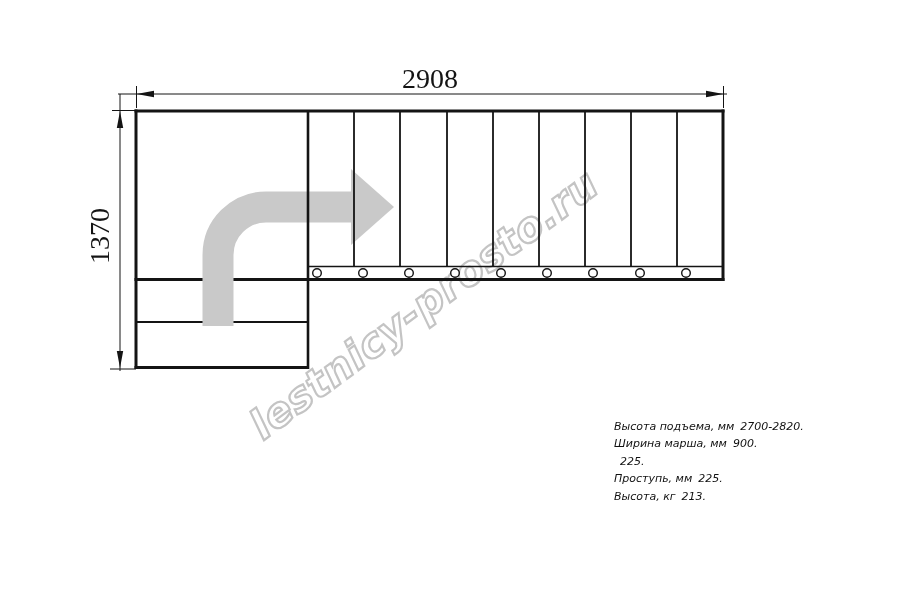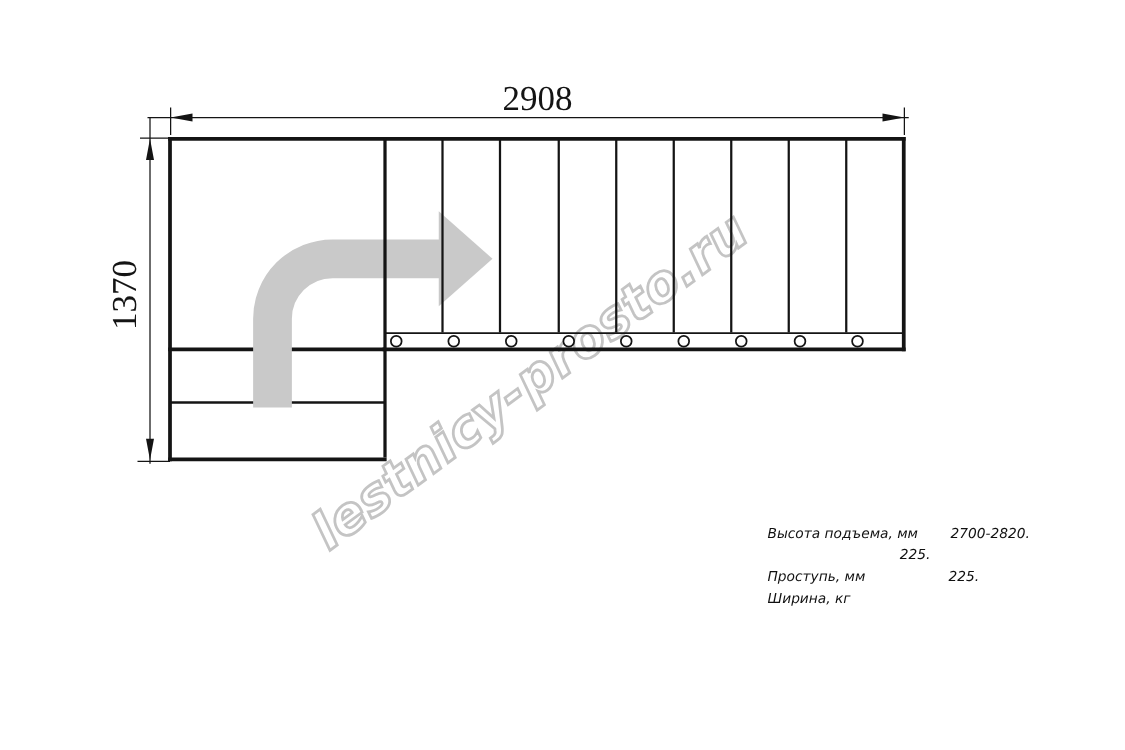--- a/index.html
+++ b/index.html
@@ -7,21 +7,21 @@
     position:relative;width:900px;height:600px;background:#ffffff;overflow:hidden;
     font-family:"DejaVu Sans","Liberation Sans",sans-serif;
   }
   .stage svg{position:absolute;left:0;top:0;}
   
   .specs{
     position:absolute;left:614px;top:418px;width:230px;
     font-style:italic;font-size:11px;line-height:17.4px;color:#111;
   }
   .spec-row{display:flex;justify-content:space-between;white-space:nowrap;}
-  .spec-row .val{text-align:center;flex:1;padding-left:6px;}
+  .spec-row .val{text-align:left;flex:1;padding-left:6px;}
 </style>
 </head>
 <body>
 
 <div class="stage">
 
   <svg width="900" height="600" viewBox="0 0 900 600">
 
     <g stroke="#141414">
       <line x1="134.5" y1="279.5" x2="308" y2="279.5" stroke-width="3"></line>
@@ -84,24 +84,29 @@
     <text x="430" y="88" text-anchor="middle" font-family="'Liberation Serif','DejaVu Serif',serif" font-size="28" fill="#141414">2908</text>
     <text x="109" y="236" text-anchor="middle" transform="rotate(-90 109 236)" font-family="'Liberation Serif','DejaVu Serif',serif" font-size="28" fill="#141414">1370</text>
   </svg>
 
   <div class="specs">
     <div class="spec-row">
       <span>Высота подъема, мм</span>
       <span class="val">2700-2820.</span>
     </div>
     <div class="spec-row">
+      <span>Ширина марша, мм</span>
+      <span class="val">900.</span>
+    </div>
+    <div class="spec-row">
       <span class="val">225.</span>
     </div>
     <div class="spec-row">
       <span>Проступь, мм</span>
       <span class="val">225.</span>
     </div>
     <div class="spec-row">
-      <span>Ширина, кг</span>
+      <span>Высота, кг</span>
+      <span class="val">213.</span>
     </div>
   </div>
 
 </div>
 
 </body></html>

